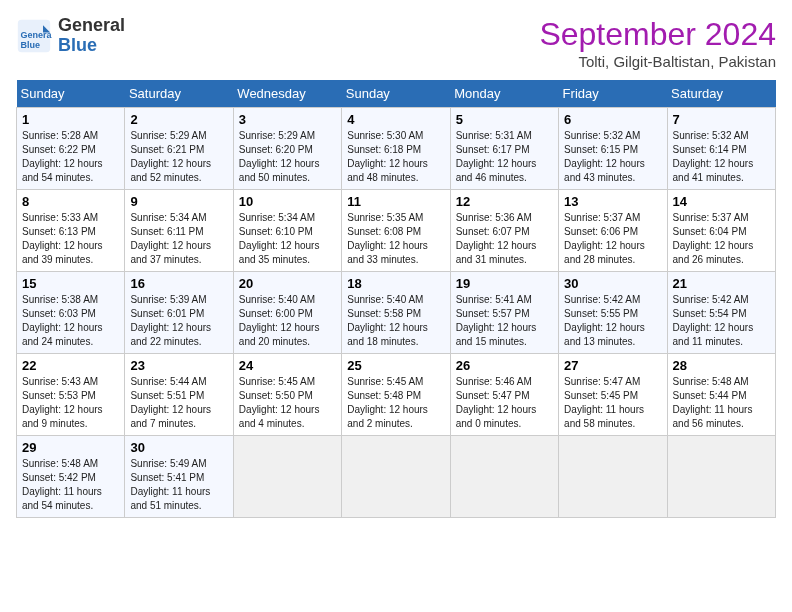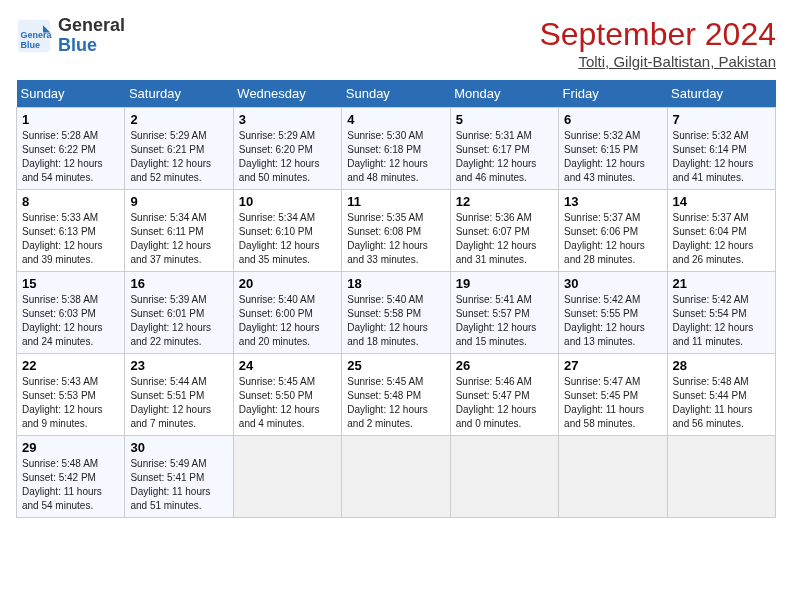--- a/index.html
+++ b/index.html
@@ -31,26 +31,25 @@
     .logo-icon {
       width: 36px;
       height: 36px;
     }
     .title-area {
       text-align: right;
     }
     .month-title {
       font-size: 32px;
       font-weight: normal;
-      color: #b91c1c;
+      color: #a21caf;
     }
     .subtitle {
       font-size: 15px;
       color: #444;
-      text-decoration: underline;
     }
     table {
       width: 100%;
       border-collapse: collapse;
       font-size: 11px;
     }
     thead tr th {
       background-color: #2a6db5;
       color: #fff;
       padding: 6px 4px;

